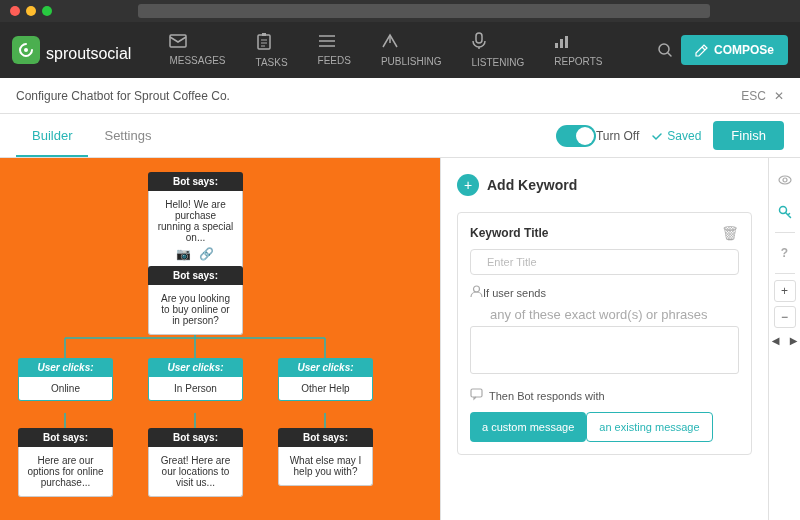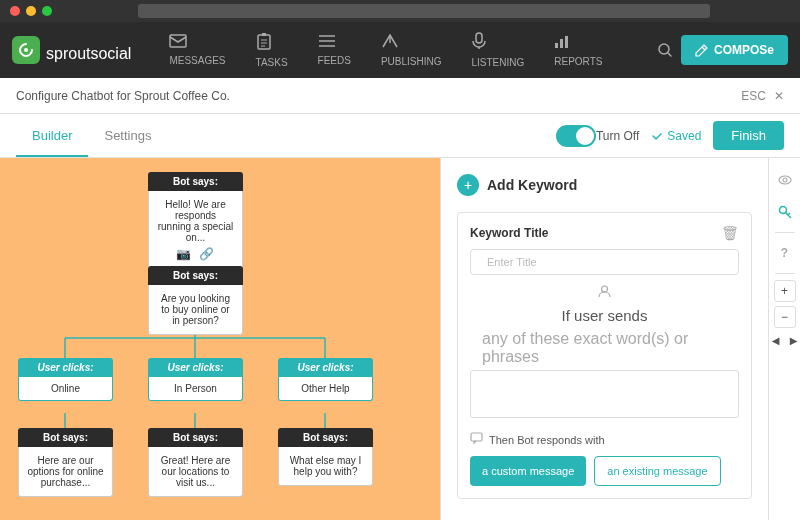--- a/index.html
+++ b/index.html
@@ -98,21 +98,21 @@
     }
 
     
     .main-content {
       display: flex; height: calc(520px - 22px - 56px - 36px - 44px); 
       position: relative;
     }
 
     
     .flow-canvas {
-      flex: 0 0 440px; background: #fdba74; overflow: hidden; position: relative; padding: 16px;
+      flex: 0 0 440px; background: #f97316; overflow: hidden; position: relative; padding: 16px;
     }
 
     .node-bot {
       background: #2b2b2b; color: white; font-size: 10px; font-weight: 600;
       text-align: center; padding: 4px 8px; border-radius: 3px 3px 0 0;
     }
     .node-body {
       background: white; border: 1px solid #ccc; border-top: none;
       padding: 8px; font-size: 10px; color: #333; text-align: center; min-height: 36px;
       border-radius: 0 0 3px 3px;
@@ -162,35 +162,34 @@
 
     .form-input {
       width: 100%; border: 1px solid #ddd; border-radius: 4px;
       padding: 6px 16px; font-size: 11px; color: #333; outline: none;
       margin-bottom: 10px;
     }
     .form-input::placeholder { color: #bbb; }
 
     .form-section { margin-bottom: 10px; }
     .form-section-label {
-      display: flex; align-items: center; gap: 6px; font-size: 15px; color: #555;
+      display: flex; align-items: center; gap: 0; font-size: 11px; color: #555;
       margin-bottom: 6px;
-      flex-direction: column;
     }
     .form-section-icon { font-size: 13px; color: #aaa; }
     .form-textarea {
       width: 100%; border: 1px solid #ddd; border-radius: 3px;
       padding: 6px 8px; font-size: 11px; color: #aaa; height: 48px; resize: none; outline: none;
     }
-    .form-section-sub { font-size: 16px; color: #aaa; margin-bottom: 4px; margin-left: 12px; }
+    .form-section-sub { font-size: 13px; color: #aaa; margin-bottom: 4px; margin-left: 20px; }
 
     .form-responds { display: flex; align-items: center; gap: 6px; font-size: 11px; color: #555; margin-bottom: 8px; }
     .form-responds-icon { font-size: 13px; color: #aaa; }
 
-    .respond-btns { display: flex; gap: 8px; }
+    .respond-btns { display: flex; }
     .respond-btn {
       padding: 8px 12px; border: none; border-radius: 4px; font-size: 11px;
       cursor: pointer; font-weight: 500;
     }
     .respond-btn-primary { background: #29b5b5; color: white; }
     .respond-btn-outline { background: white; color: #29b5b5; border: 1px solid #29b5b5; }
 
     
     .right-sidebar {
       width: 32px; background: white; border-left: 1px solid #e0e0e0;
@@ -356,21 +355,21 @@
       <line x1="325" y1="180" x2="325" y2="200" stroke="#29b5b5" stroke-width="1.5"></line>
 
       <line x1="65" y1="255" x2="65" y2="270" stroke="#29b5b5" stroke-width="1.5"></line>
       <line x1="195" y1="255" x2="195" y2="270" stroke="#29b5b5" stroke-width="1.5"></line>
       <line x1="325" y1="255" x2="325" y2="270" stroke="#29b5b5" stroke-width="1.5"></line>
     </svg>
 
     <div style="position:absolute; left:148px; top:14px; width:95px;">
       <div class="node-bot">Bot says:</div>
       <div class="node-body">
-        <div>Hello! We are responds running a special on...</div>
+        <div>Hello! We are purchase running a special on...</div>
         <div class="node-body-icons">
           <span>📷</span>
           <span>🔗</span>
         </div>
       </div>
     </div>
 
     <div style="position:absolute; left:148px; top:108px; width:95px;">
       <div class="node-bot">Bot says:</div>
       <div class="node-body">

